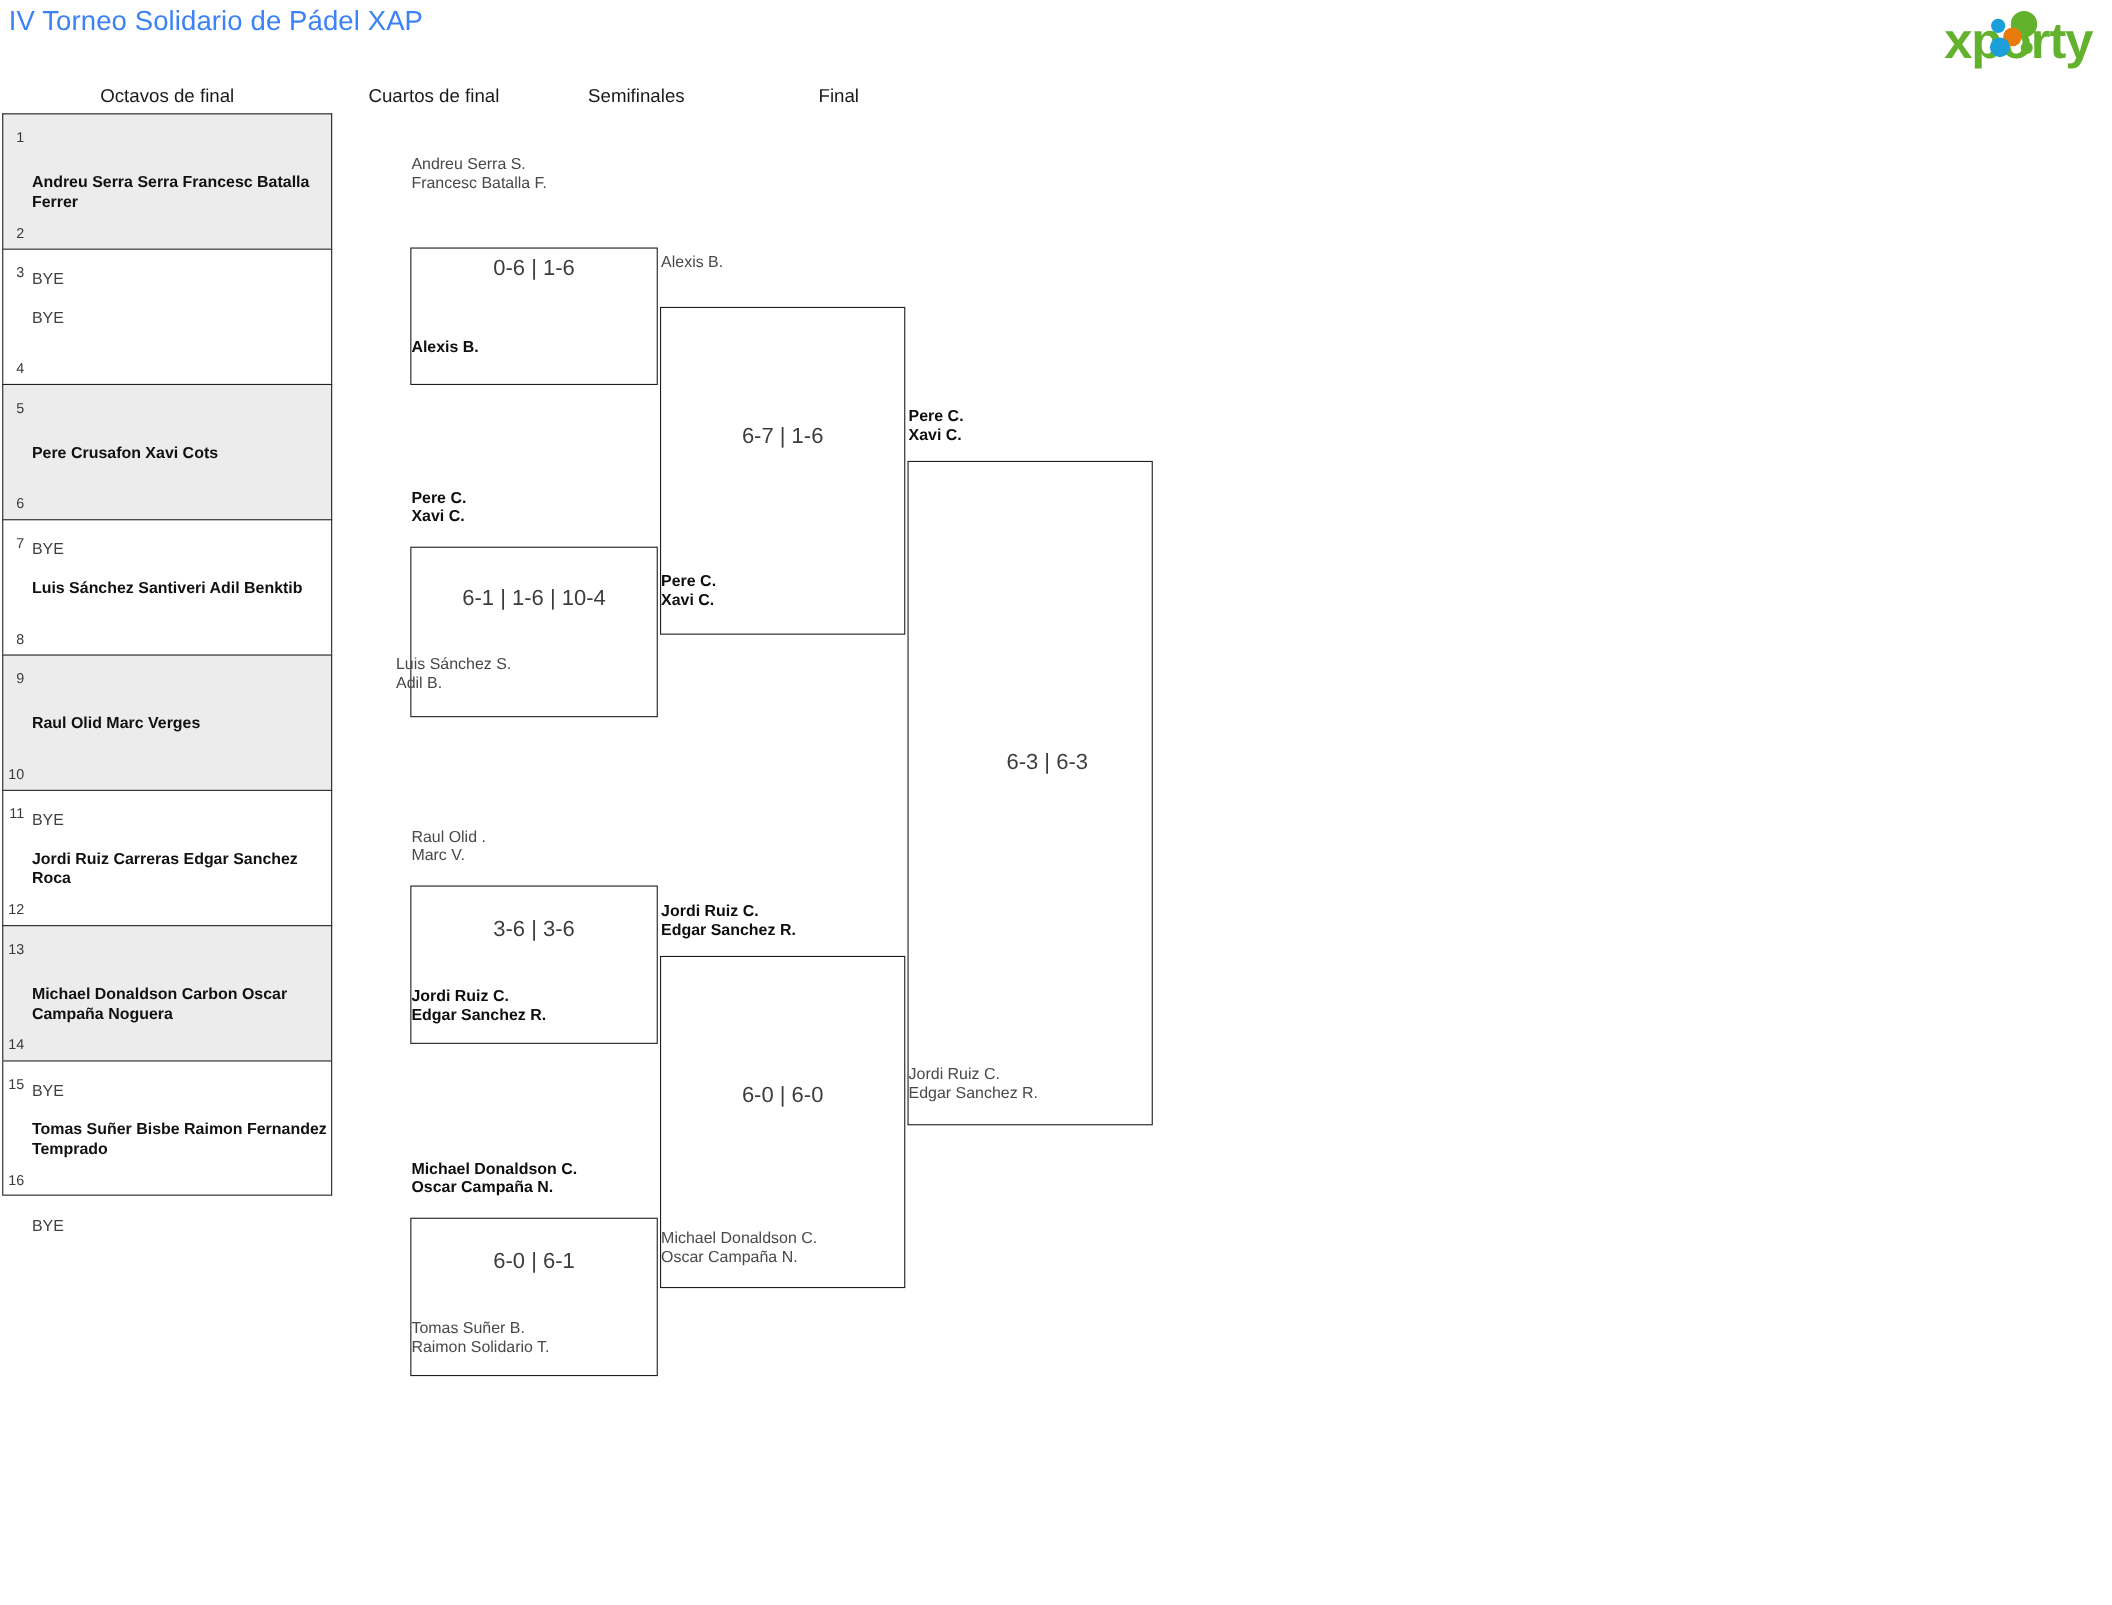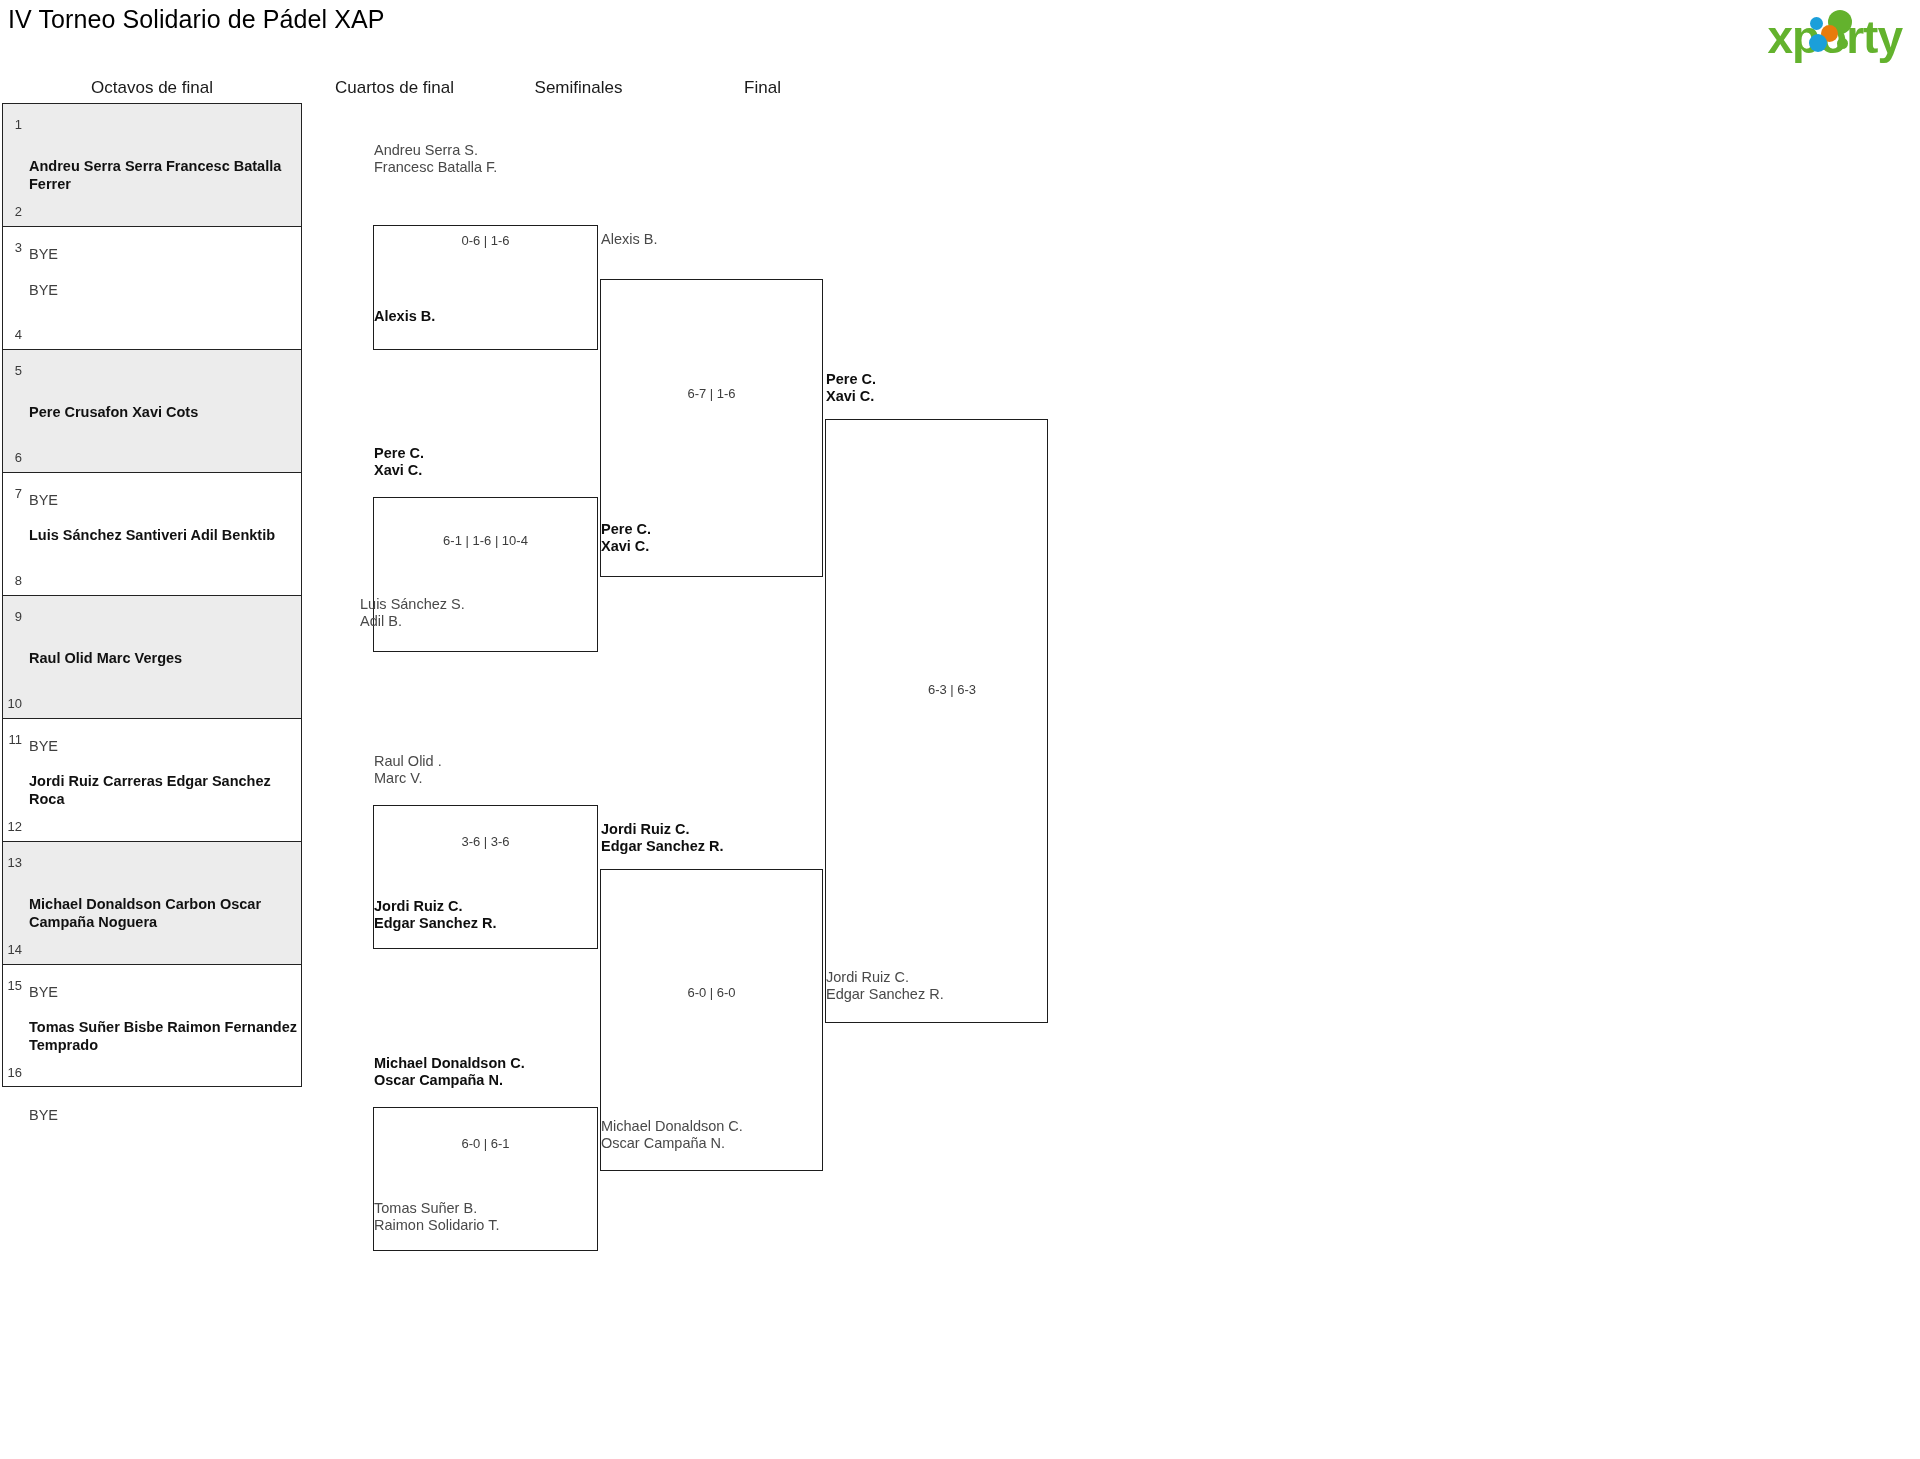--- a/index.html
+++ b/index.html
@@ -7,21 +7,21 @@
     width: 1920px; height: 1459px;
     background: #ffffff;
     font-family: "Liberation Sans", sans-serif;
     overflow: hidden;
   }
   .page { position: relative; width: 1920px; height: 1459px; }
 
   
   .header { position: absolute; left: 0; top: 0; width: 1920px; height: 70px; }
   .title-block { position: absolute; left: 8px; top: 4px; }
-  .title-line { font-size: 25px; color: #000000; line-height: 31px; letter-spacing: .1px; }
+  .title-line { font-size: 25px; color: #3b82f6; line-height: 31px; letter-spacing: .1px; }
 
   .logo { position: absolute; right: 18px; top: 8px; height: 50px;
           display: flex; align-items: center; gap: 6px; flex-direction: column; }
   .logo-dots { position: relative; width: 52px; height: 44px; }
   .logo-dots i { position: absolute; border-radius: 50%; display: block; }
   .d-blue-sm  { width: 13px; height: 13px; left: 1px;  top: 9px;  background: #1b9fda; }
   .d-green-lg { width: 24px; height: 24px; left: 19px; top: 2px;  background: #63b22d; }
   .d-orange   { width: 17px; height: 17px; left: 12px; top: 17px; background: #e87b0c; }
   .d-blue-lg  { width: 18px; height: 18px; left: 0px;  top: 26px; background: #1b9fda; }
   .d-green-sm { width: 11px; height: 11px; left: 28px; top: 30px; background: #63b22d; }
@@ -43,21 +43,21 @@
           font-size: 13px; color: #3a3a3a; line-height: 16px; padding-top: 7px; }
   .r1-names { font-size: 14.5px; line-height: 17.5px; color: #111; font-weight: bold; margin-top: 48px; }
   .r1-names.bye { font-weight: normal; color: #3f3f3f; font-size: 14.5px; padding-top: 1px; }
 
   
   .box { position: absolute; border: 1.3px solid #1d1d1d; }
   .slot { position: absolute; font-size: 14.5px; line-height: 17px; white-space: nowrap; }
   .slot .l1, .slot .l2 { display: block; }
   .win { color: #0e0e0e; font-weight: bold; }
   .lose { color: #494949; font-weight: normal; }
-  .score { position: absolute; font-size: 13px; color: #3c3c3c; white-space: nowrap; text-align: center; }
+  .score { position: absolute; font-size: 20px; color: #3c3c3c; white-space: nowrap; text-align: center; }
 </style>
 </head>
 <body>
 
 <div class="page">
 
   <div class="header">
     <div class="title-block">
       <div class="title-line">IV Torneo Solidario de Pádel XAP</div>
     </div>

